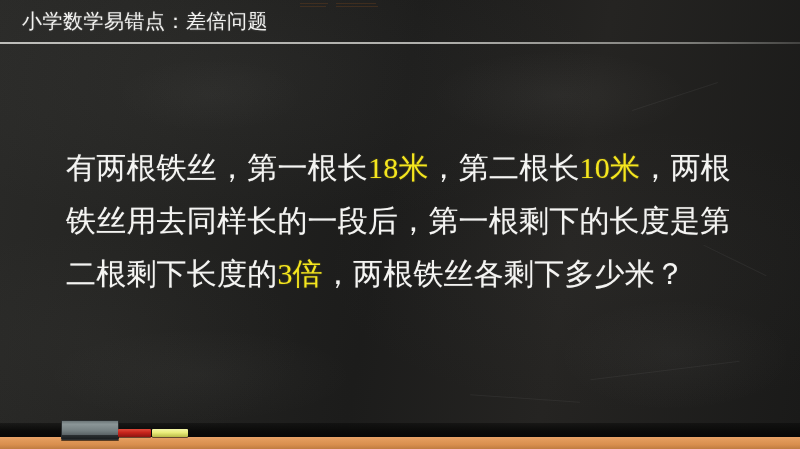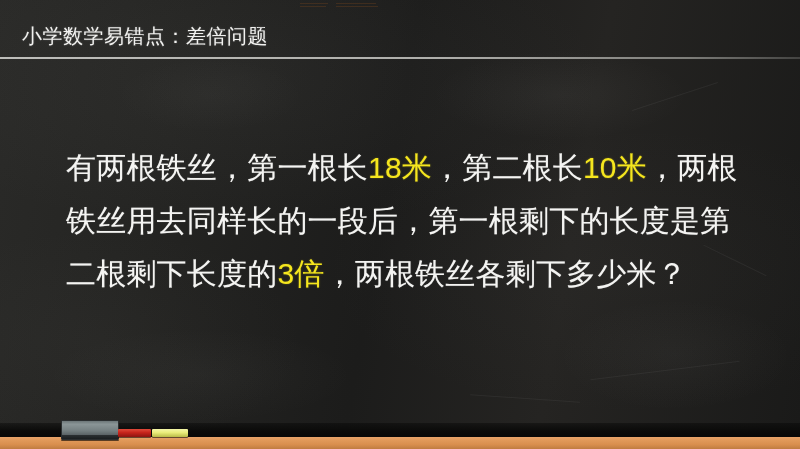--- a/index.html
+++ b/index.html
@@ -52,21 +52,21 @@
     pointer-events: none;
   }
   .sc1 { left: 590px; top: 370px; width: 150px; height: 1px; transform: rotate(-7deg); }
   .sc2 { left: 470px; top: 398px; width: 110px; height: 1px; transform: rotate(4deg); }
   .sc3 { left: 630px; top: 96px;  width: 90px;  height: 1px; transform: rotate(-18deg); }
   .sc4 { left: 700px; top: 260px; width: 70px;  height: 1px; transform: rotate(26deg); }
 
   
   .header {
     position: absolute;
-    left: 0; top: 15px;
+    left: 0; top: 0;
     width: 640px;
     height: 43px;
     z-index: 4;
   }
   .header-title {
     position: absolute;
     left: 22px;
     top: 9px;
     font-size: 20px;
     line-height: 24px;
@@ -90,20 +90,21 @@
     position: absolute;
     left: 66px;
     top: 141px;
     width: 690px;
     font-size: 30px;
     line-height: 53px;
     color: #f4f4f2;
     letter-spacing: 0.2px;
     text-shadow: 0 0 1px rgba(255,255,255,0.35);
     z-index: 3;
+    font-family: Liberation Serif, serif;
   }
   .hl {
     color: #f5e61e;
     text-shadow: 0 0 2px rgba(245,230,30,0.35);
   }
 
   
   .board-shadow {
     position: absolute;
     left: 0;

